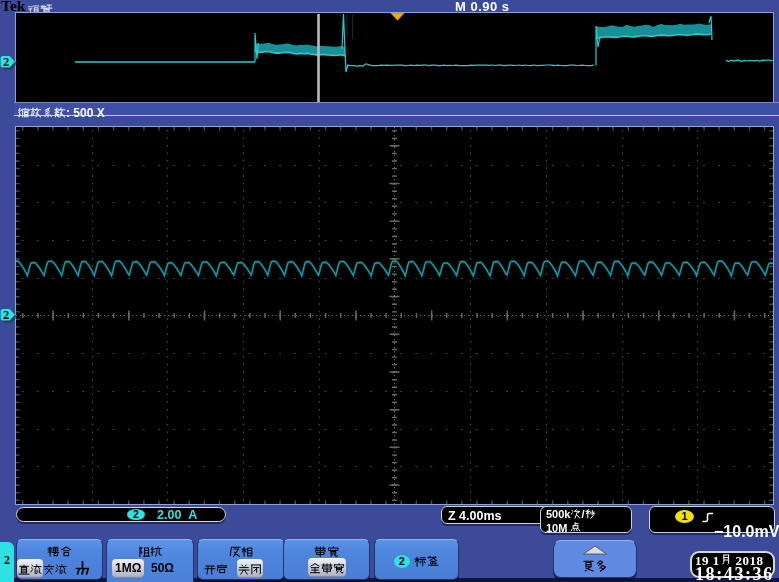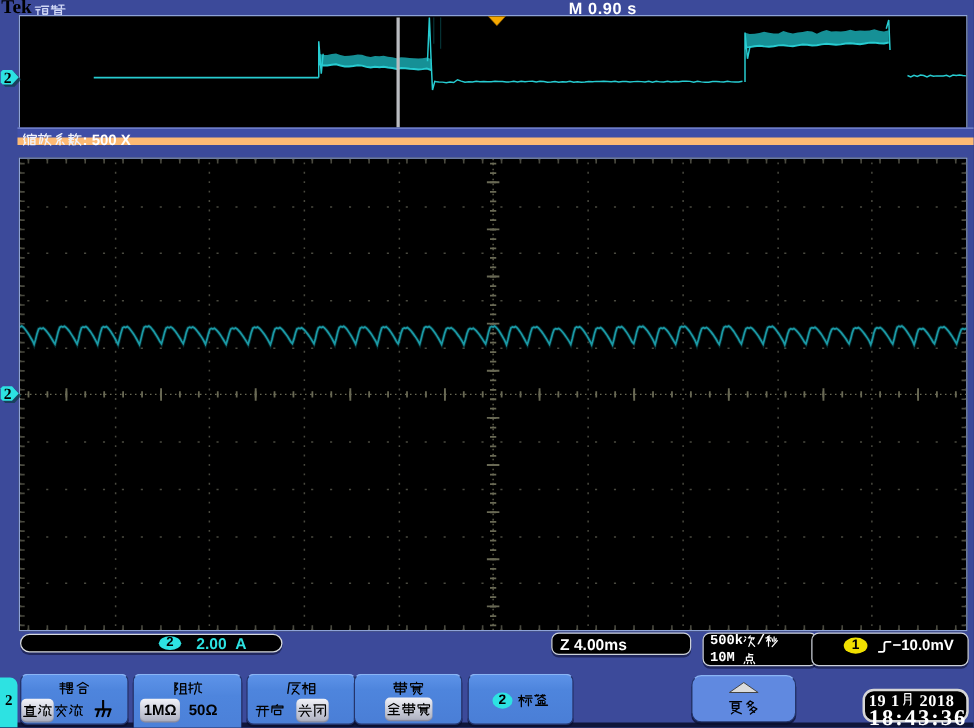--- a/index.html
+++ b/index.html
@@ -37,21 +37,21 @@
       <path d="M301,90.5 H298 V96.5 H301 M304,90.5 H307 V96.5 H304" stroke="#a8a8a8" stroke-width="1.2" fill="none"></path>
       <path d="M374.5,0 H388.5 L381.5,7.5 Z" fill="#f5a800" stroke="#8a5a00" stroke-width="0.5"></path>
     </svg>
 </div>
 <div class="abs" style="left:0px;top:55px;"><svg width="17" height="16" viewBox="0 0 17 16">
       <path d="M1.6,2.8 L3.2,1.2 H10.6 L16,7 L10.6,12.8 H3.2 L1.6,11.2 Z" fill="#0c3c44" opacity="0.7" transform="translate(1,1.6)"></path>
       <path d="M0.6,2.6 L2.2,1 H9.6 L15,6.8 L9.6,12.6 H2.2 L0.6,11 Z" fill="#2de2e2"></path>
       <text x="3" y="11.2" font-family="Liberation Serif" font-weight="bold" font-size="12.5" fill="#000">2</text>
     </svg></div>
 
-<div class="abs" style="left:14px;top:102px;width:765px;height:14px;background:#3f4ea6;border-top:1px solid #7d8cd2;border-bottom:6px solid #fdba74;">
+<div class="abs" style="left:14px;top:102px;width:765px;height:14px;background:#3f4ea6;border-top:1px solid #7d8cd2;border-bottom:1px solid #fdba74;">
 <div class="abs" style="left:4px;top:0px;"><svg width="12" height="12" viewBox="-5 -5 110 110" style="vertical-align:middle">
         <path d="M13,6 L3,26 M15,26 L4,46 M10,50 L10,72 M3,86 L18,68 M30,16 L30,26 M30,16 L96,16 M62,6 L62,16 M96,16 L96,26 M38,30 L38,86 M52,32 L92,32 M56,44 L86,44 M56,44 L56,84 M86,44 L86,84 M56,64 L86,64 M56,84 L86,84" stroke="#f0f3fc" stroke-width="10" fill="none" stroke-linecap="round" stroke-linejoin="round"></path>
       </svg><svg width="12" height="12" viewBox="-5 -5 110 110" style="vertical-align:middle">
         <path d="M22,4 L22,14 M2,18 L44,18 M16,30 L10,76 M28,30 L34,44 L22,76 M60,4 L48,26 M50,20 L94,20 M70,26 L50,86 M54,48 L92,86" stroke="#f0f3fc" stroke-width="10" fill="none" stroke-linecap="round" stroke-linejoin="round"></path>
       </svg><svg width="12" height="12" viewBox="-5 -5 110 110" style="vertical-align:middle">
         <path d="M64,4 L26,24 M58,22 L28,42 M60,40 L32,58 M50,56 L50,86 M32,66 L22,82 M68,66 L80,82" stroke="#f0f3fc" stroke-width="10" fill="none" stroke-linecap="round" stroke-linejoin="round"></path>
       </svg><svg width="12" height="12" viewBox="-5 -5 110 110" style="vertical-align:middle">
         <path d="M20,4 L20,28 M4,16 L40,16 M6,30 L38,46 M38,30 L6,46 M22,50 L8,86 M6,64 L40,64 M12,50 L36,86 M60,4 L48,26 M50,20 L94,20 M70,26 L50,86 M54,48 L92,86" stroke="#f0f3fc" stroke-width="10" fill="none" stroke-linecap="round" stroke-linejoin="round"></path>
       </svg><span style="font-size:12px;font-weight:bold;color:#fff;vertical-align:middle;">: 500 X</span></div>
 </div>
@@ -102,36 +102,36 @@
 
 <div class="abs" style="left:16px;top:507px;width:210px;height:15px;background:#000;border:1px solid #d6dade;border-radius:8px;box-shadow:0 2px 0 rgba(0,0,25,0.45)">
 <div class="abs" style="left:110px;top:1px;width:18px;height:11px;background:#2de2e2;border-radius:50%;text-align:center;font-size:10.5px;font-weight:bold;color:#000;line-height:11px;">2</div>
 <div class="abs" style="left:140px;top:0px;font-size:12.5px;font-weight:bold;color:#2de2e2;">2.00&nbsp;&nbsp;A</div>
 </div>
 
 <div class="abs blackbox" style="left:441px;top:506px;width:112px;height:18px;">
 <div class="abs" style="left:6px;top:2px;font-size:12.5px;">Z 4.00ms</div>
 </div>
 
-<div class="abs blackbox" style="left:562px;top:506px;width:92px;height:27px;font-family:Liberation Mono, monospace;">
+<div class="abs blackbox" style="left:540px;top:506px;width:92px;height:27px;">
 <div class="abs" style="left:5px;top:0px;font-size:11px;line-height:13px;white-space:nowrap;"><span style="vertical-align:middle">500k</span><svg width="11" height="11" viewBox="-5 -5 110 110" style="vertical-align:middle">
         <path d="M14,8 L22,18 M8,46 L18,32 M58,2 L44,18 M42,18 L90,18 M86,18 L80,32 M68,26 L46,86 M60,50 L92,86" stroke="#fff" stroke-width="10" fill="none" stroke-linecap="round" stroke-linejoin="round"></path>
       </svg><span style="vertical-align:middle">/</span><svg width="11" height="11" viewBox="-5 -5 110 110" style="vertical-align:middle">
         <path d="M32,2 L16,10 M2,18 L44,18 M23,10 L23,84 M20,26 L8,44 M26,26 L38,44 M68,10 L68,50 M52,26 L56,44 M84,22 L80,40 M94,40 L52,88" stroke="#fff" stroke-width="10" fill="none" stroke-linecap="round" stroke-linejoin="round"></path>
       </svg><br><span style="vertical-align:middle">10M </span><svg width="11" height="11" viewBox="-5 -5 110 110" style="vertical-align:middle">
         <path d="M46,2 L46,30 M46,12 L78,12 M26,32 L74,32 M26,32 L26,58 M74,32 L74,58 M26,58 L74,58 M14,70 L8,84 M38,70 L34,84 M62,70 L66,84 M84,70 L92,84" stroke="#fff" stroke-width="10" fill="none" stroke-linecap="round" stroke-linejoin="round"></path>
       </svg></div>
 </div>
 
 <div class="abs blackbox" style="left:649px;top:506px;width:126px;height:27px;">
 <div class="abs" style="left:25px;top:3px;width:19px;height:13px;background:#f0e000;border-radius:50%;text-align:center;font-size:11px;font-weight:bold;color:#000;line-height:13px;">1</div>
 <svg class="abs" style="left:52px;top:5px" width="12" height="11" viewBox="0 0 12 11">
       <path d="M0.5,9.5 H4 Q5.5,9.5 5.5,7.8 V3.2 Q5.5,1.5 7,1.5 H11" stroke="#fff" stroke-width="1.5" fill="none"></path>
     </svg>
-<div class="abs" style="left:64px;top:2px;font-size:12px;">−10.0mV</div>
+<div class="abs" style="left:64px;top:16px;font-size:16px;">−10.0mV</div>
 </div>
 
 <div class="abs" style="left:0px;top:542px;width:14px;height:40px;background:#2de2e2;border-radius:0 6px 0 0;text-align:center;">
 <div style="margin-top:11px;font-size:12px;font-weight:bold;color:#000;font-family:'Liberation Serif',serif;">2</div>
 </div>
 
 <div class="btn" style="left:16px;top:539px;width:87px;height:41px;">
 <div style="margin-top:4px;height:13px;line-height:13px;"><svg width="12.5" height="12.5" viewBox="-5 -5 110 110" style="vertical-align:middle">
         <path d="M22,4 L22,84 M4,14 L40,14 M4,30 L40,30 M4,48 L40,48 M52,6 L90,6 M52,6 L52,38 M90,6 L90,38 M52,22 L90,22 M52,38 L90,38 M70,6 L70,60 M46,52 L96,52 M58,62 L58,80 M58,80 L88,80 M88,62 L88,80" stroke="#000" stroke-width="9" fill="none" stroke-linecap="round" stroke-linejoin="round"></path>
       </svg><svg width="12.5" height="12.5" viewBox="-5 -5 110 110" style="vertical-align:middle">

